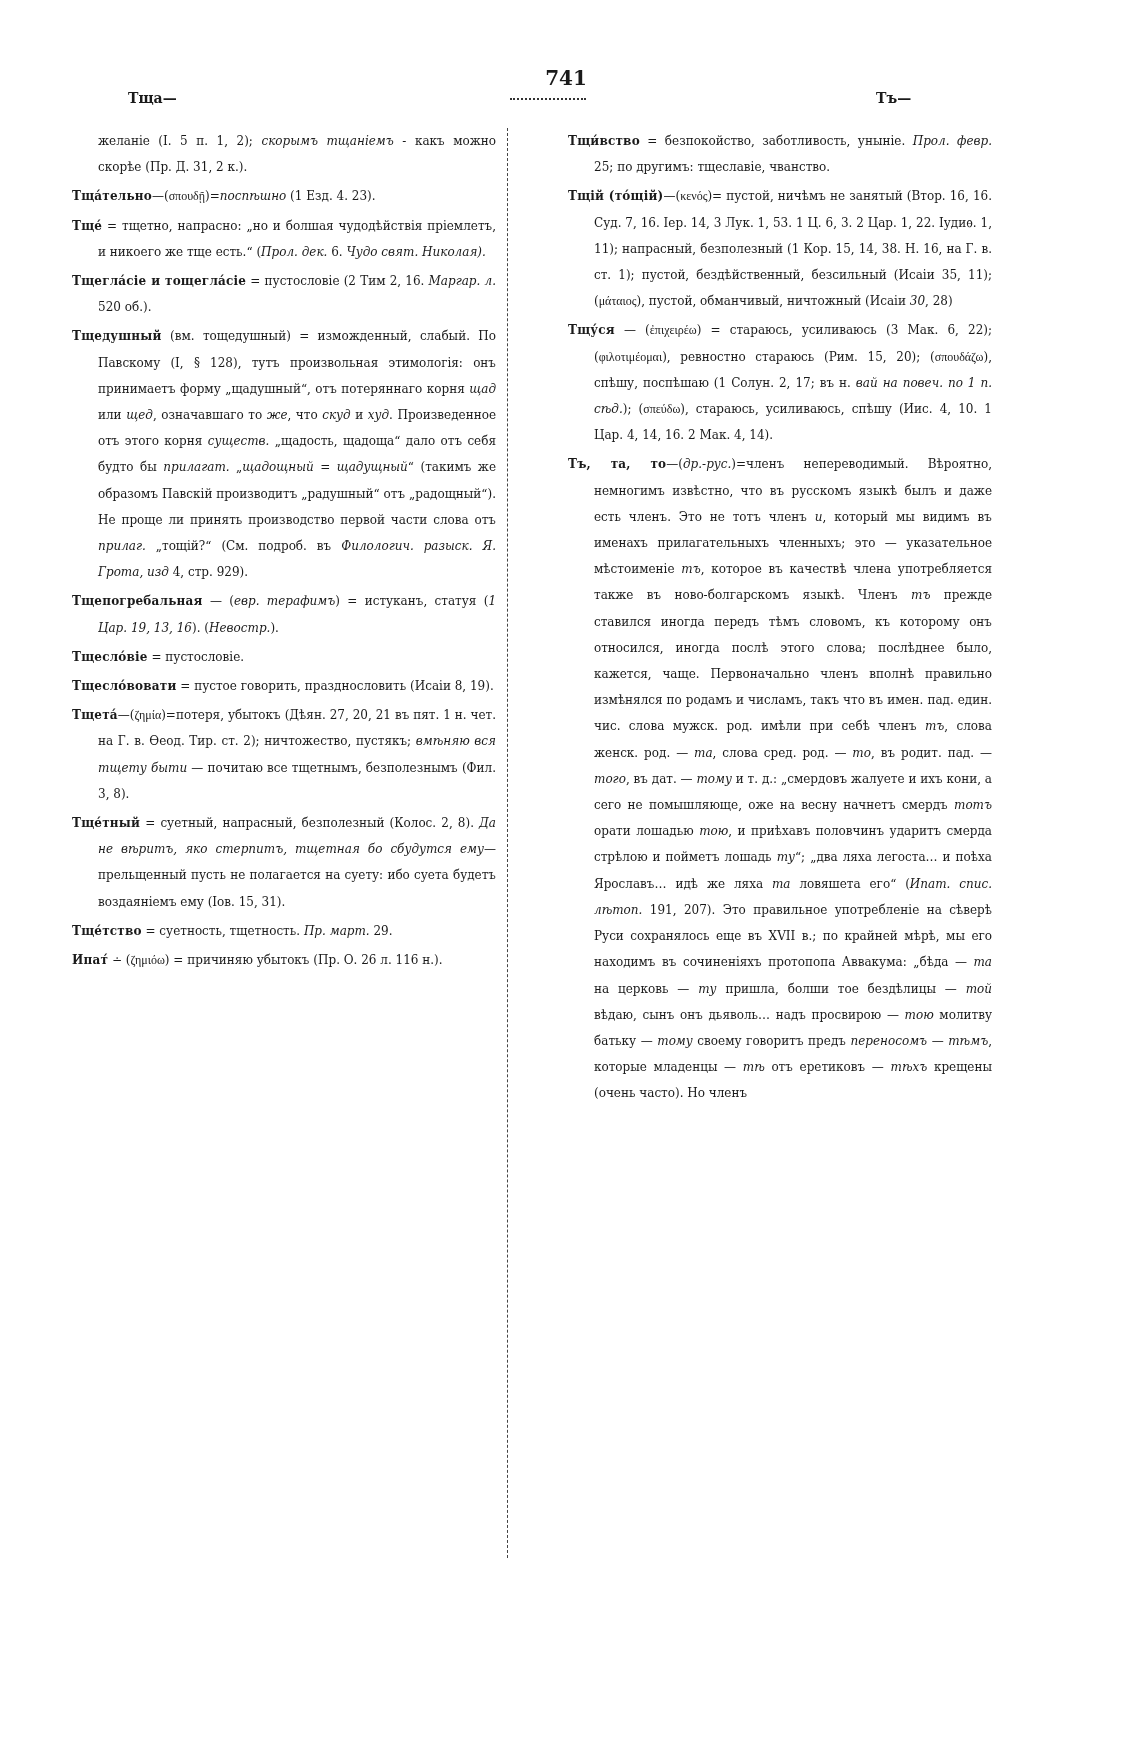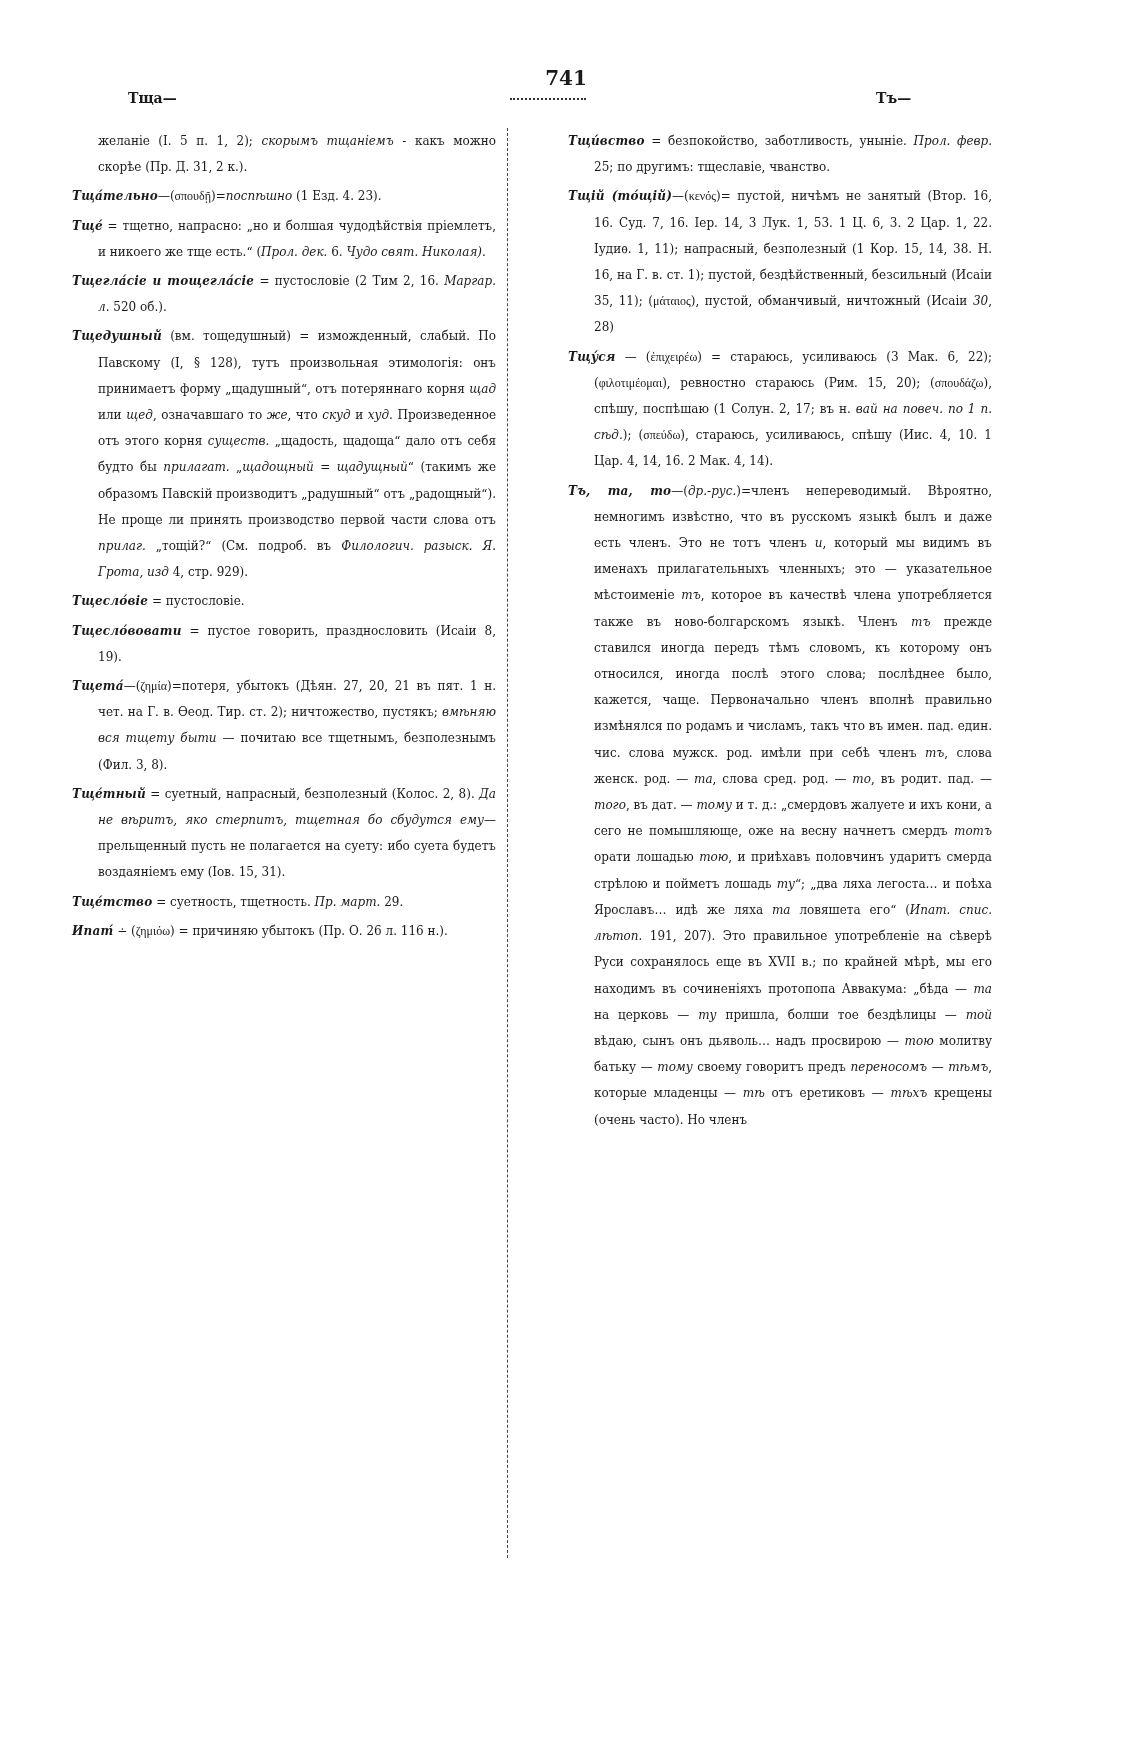--- a/index.html
+++ b/index.html
@@ -12,38 +12,39 @@
   .running-head { position: absolute; top: 90px; font-weight: bold; font-size: 14px; }
   .running-head.left { left: 128px; }
   .running-head.right { left: 876px; }
   .column { position: absolute; top: 128px; width: 432px; font-size: 12px; line-height: 26.2px; }
   .column.left { left: 72px; width: 424px; }
   .column.right { left: 568px; width: 424px; }
   .column-divider { position: absolute; left: 507px; top: 128px; width: 0; height: 1430px;
                     border-left: 1.5px dashed #444; }
   .entry { margin: 0 0 3px 0; padding-left: 26px; text-indent: -26px; text-align: justify; }
   .continuation { padding-left: 26px; text-indent: 0; }
-  .hw { font-weight: bold; font-family: "DejaVu Serif", serif; letter-spacing: 0.2px; font-style: italic; }
+  .hw { font-weight: bold; font-family: "DejaVu Serif", serif; letter-spacing: 0.2px; }
   .it { font-style: italic; }
   .gr { font-family: "Liberation Serif", serif; }
 </style>
 </head>
 <body>
 
 <div class="page-number">741</div>
 <div class="page-number-rule"></div>
 <div class="running-head left">Тща—</div>
 <div class="running-head right">Тъ—</div>
 
 <div class="column left" id="col-left">
     <p class="entry continuation"><span class="">желаніе (І. 5 п. 1, 2); </span><span class="it">скорымъ тщаніемъ</span><span class=""> - какъ можно скорѣе (Пр. Д. 31, 2 к.).</span></p>
     <p class="entry"><span class="hw">Тща́тельно</span><span class="">—(</span><span class="gr">σπουδῇ</span><span class="">)=</span><span class="it">поспѣшно</span><span class=""> (1 Езд. 4. 23).</span></p>
     <p class="entry"><span class="hw">Тще́</span><span class=""> = тщетно, напрасно: „но и болшая чудодѣйствія пріемлетъ, и никоего же тще есть.“ (</span><span class="it">Прол. дек.</span><span class=""> 6. </span><span class="it">Чудо свят. Николая).</span></p>
     <p class="entry"><span class="hw">Тщегла́сіе и тощегла́сіе</span><span class=""> = пустословіе (2 Тим 2, 16. </span><span class="it">Маргар. л.</span><span class=""> 520 об.).</span></p>
     <p class="entry"><span class="hw">Тщедушный</span><span class=""> (вм. тощедушный) = изможденный, слабый. По Павскому (І, § 128), тутъ произвольная этимологія: онъ принимаетъ форму „щадушный“, отъ потеряннаго корня </span><span class="it">щад</span><span class=""> или </span><span class="it">щед</span><span class="">, означавшаго то </span><span class="it">же</span><span class="">, что </span><span class="it">скуд</span><span class=""> и </span><span class="it">худ</span><span class="">. Произведенное отъ этого корня </span><span class="it">существ.</span><span class=""> „щадость, щадоща“ дало отъ себя будто бы </span><span class="it">прилагат.</span><span class=""> „</span><span class="it">щадощный = щадущный</span><span class="">“ (такимъ же образомъ Павскій производитъ „радушный“ отъ „радощный“). Не проще ли принять производство первой части слова отъ </span><span class="it">прилаг.</span><span class=""> „тощій?“ (См. подроб. въ </span><span class="it">Филологич. разыск. Я. Грота, изд</span><span class=""> 4, стр. 929).</span></p>
+    <p class="entry"><span class="hw">Тщепогребальная</span><span class=""> — (</span><span class="it">евр. терафимъ</span><span class="">) = истуканъ, статуя (</span><span class="it">1 Цар. 19, 13, 16</span><span class="">). (</span><span class="it">Невостр.</span><span class="">).</span></p>
     <p class="entry"><span class="hw">Тщесло́віе</span><span class=""> = пустословіе.</span></p>
     <p class="entry"><span class="hw">Тщесло́вовати</span><span class=""> = пустое говорить, праздно­словить (Исаіи 8, 19).</span></p>
     <p class="entry"><span class="hw">Тщета́</span><span class="">—(</span><span class="gr">ζημία</span><span class="">)=потеря, убытокъ (Дѣян. 27, 20, 21 въ пят. 1 н. чет. на Г. в. Ѳеод. Тир. ст. 2); ничтожество, пустякъ; </span><span class="it">вмѣняю вся тщету быти</span><span class=""> — почитаю все тщетнымъ, безполезнымъ (Фил. 3, 8).</span></p>
     <p class="entry"><span class="hw">Тще́тный</span><span class=""> = суетный, напрасный, безполезный (Колос. 2, 8). </span><span class="it">Да не вѣритъ, яко стерпитъ, тщетная бо сбудутся ему</span><span class="">—прельщенный пусть не полагается на суету: ибо суета будетъ воздаяніемъ ему (Іов. 15, 31).</span></p>
     <p class="entry"><span class="hw">Тще́тство</span><span class=""> = суетность, тщетность. </span><span class="it">Пр. март.</span><span class=""> 29.</span></p>
     <p class="entry"><span class="hw">Ипат́</span><span class=""> ∸ (</span><span class="gr">ζημιόω</span><span class="">) = причиняю убытокъ (Пр. О. 26 л. 116 н.).</span></p>
   </div>
 <div class="column-divider"></div>
 <div class="column right" id="col-right">
     <p class="entry"><span class="hw">Тщи́вство</span><span class=""> = безпокойство, заботливость, уныніе. </span><span class="it">Прол. февр.</span><span class=""> 25; по другимъ: тщеславіе, чванство.</span></p>

